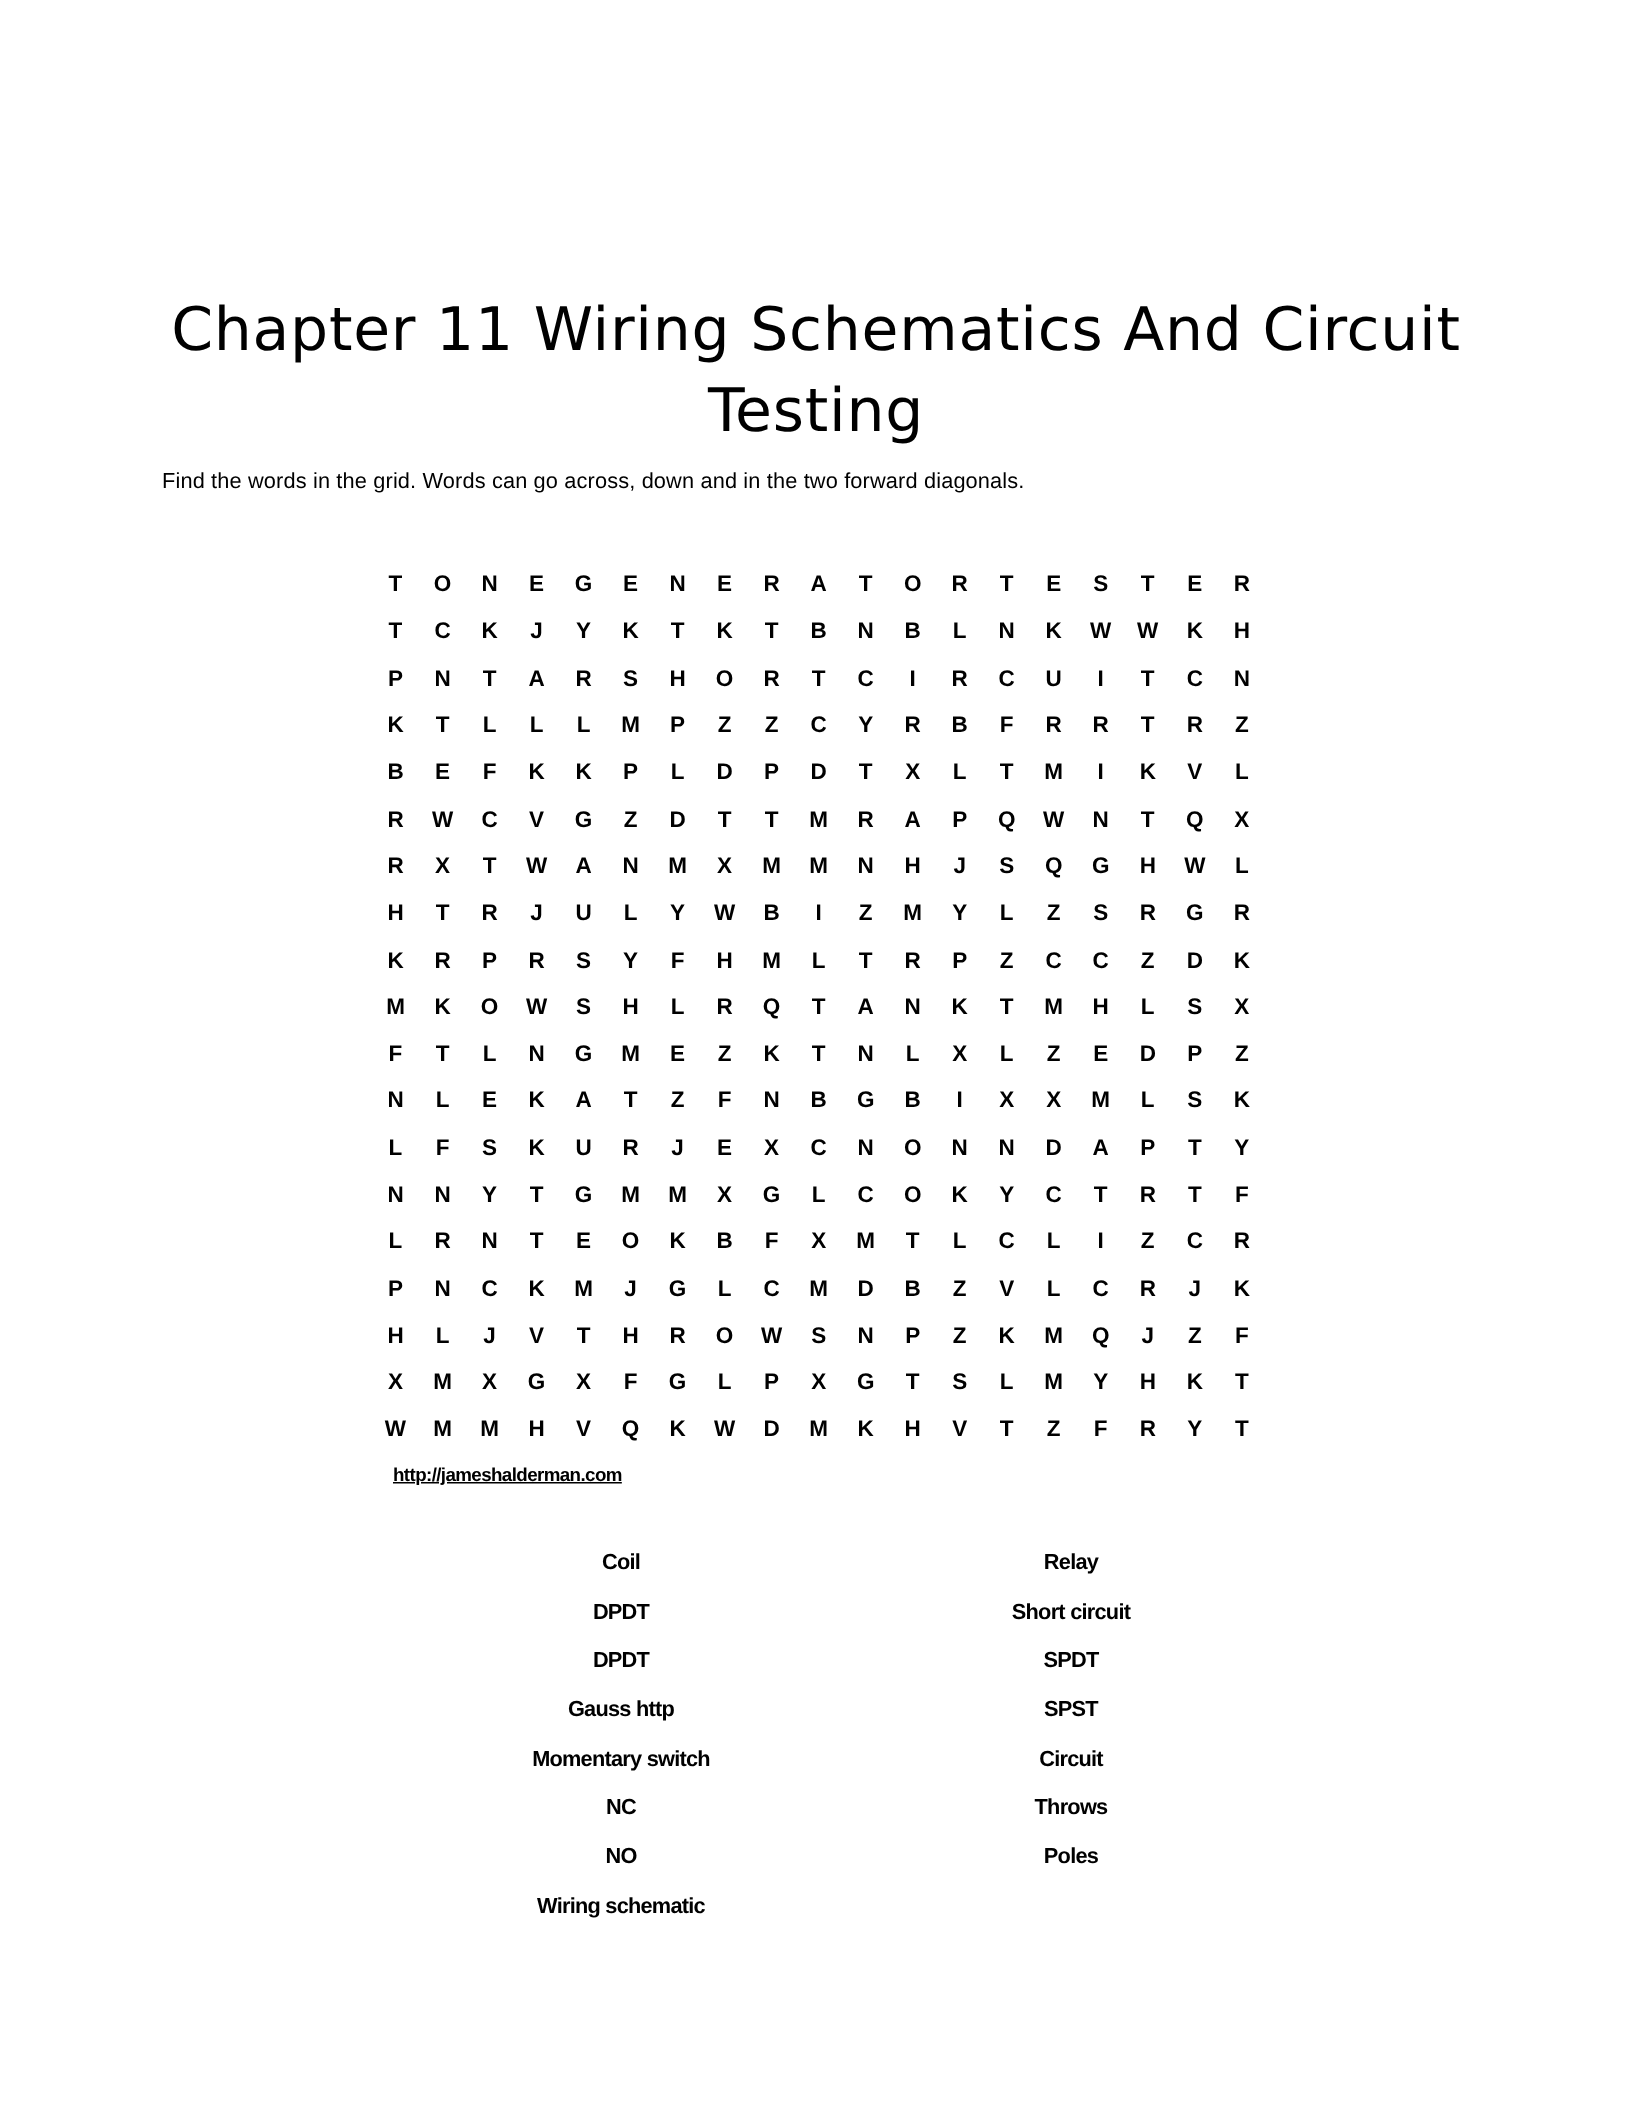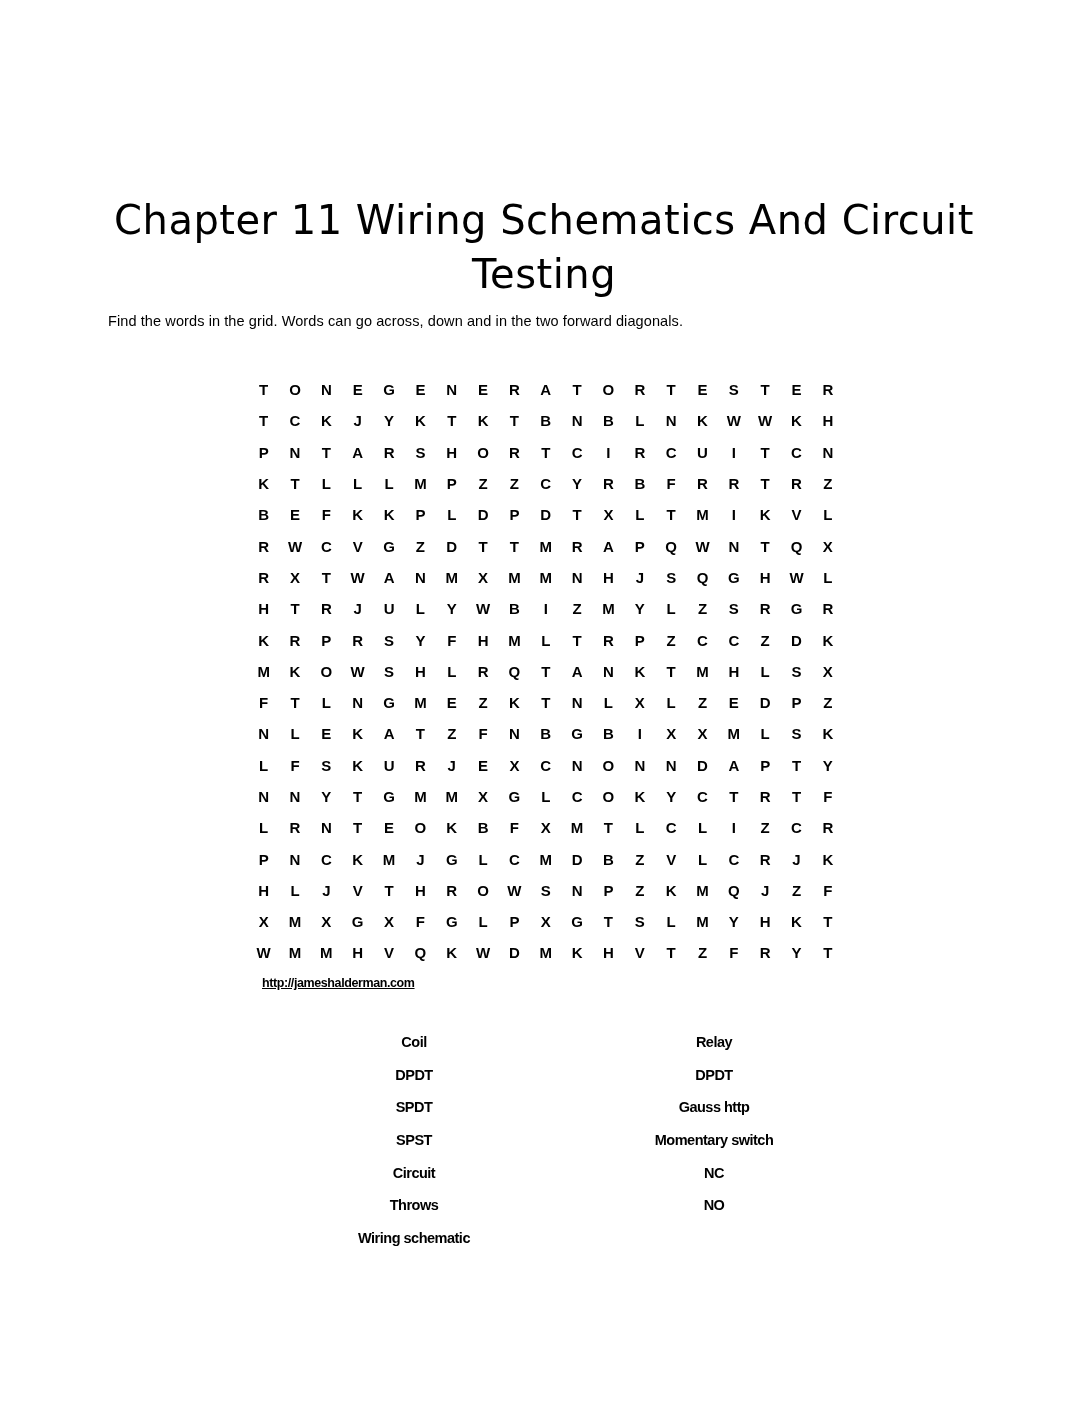--- a/index.html
+++ b/index.html
@@ -502,25 +502,27 @@
         <div class="grid-cell">T</div>
       </div>
     </div>
 
   <a class="source-link" href="#">http://jameshalderman.com</a>
 
   <div class="wordlist">
       <div class="word">Coil</div>
       <div class="word">Relay</div>
       <div class="word">DPDT</div>
+      <div class="word">Short circuit</div>
       <div class="word">DPDT</div>
       <div class="word">SPDT</div>
       <div class="word">Gauss http</div>
       <div class="word">SPST</div>
       <div class="word">Momentary switch</div>
       <div class="word">Circuit</div>
       <div class="word">NC</div>
       <div class="word">Throws</div>
       <div class="word">NO</div>
+      <div class="word">Poles</div>
       <div class="word">Wiring schematic</div>
     </div>
 
 </div>
 
 </body></html>

